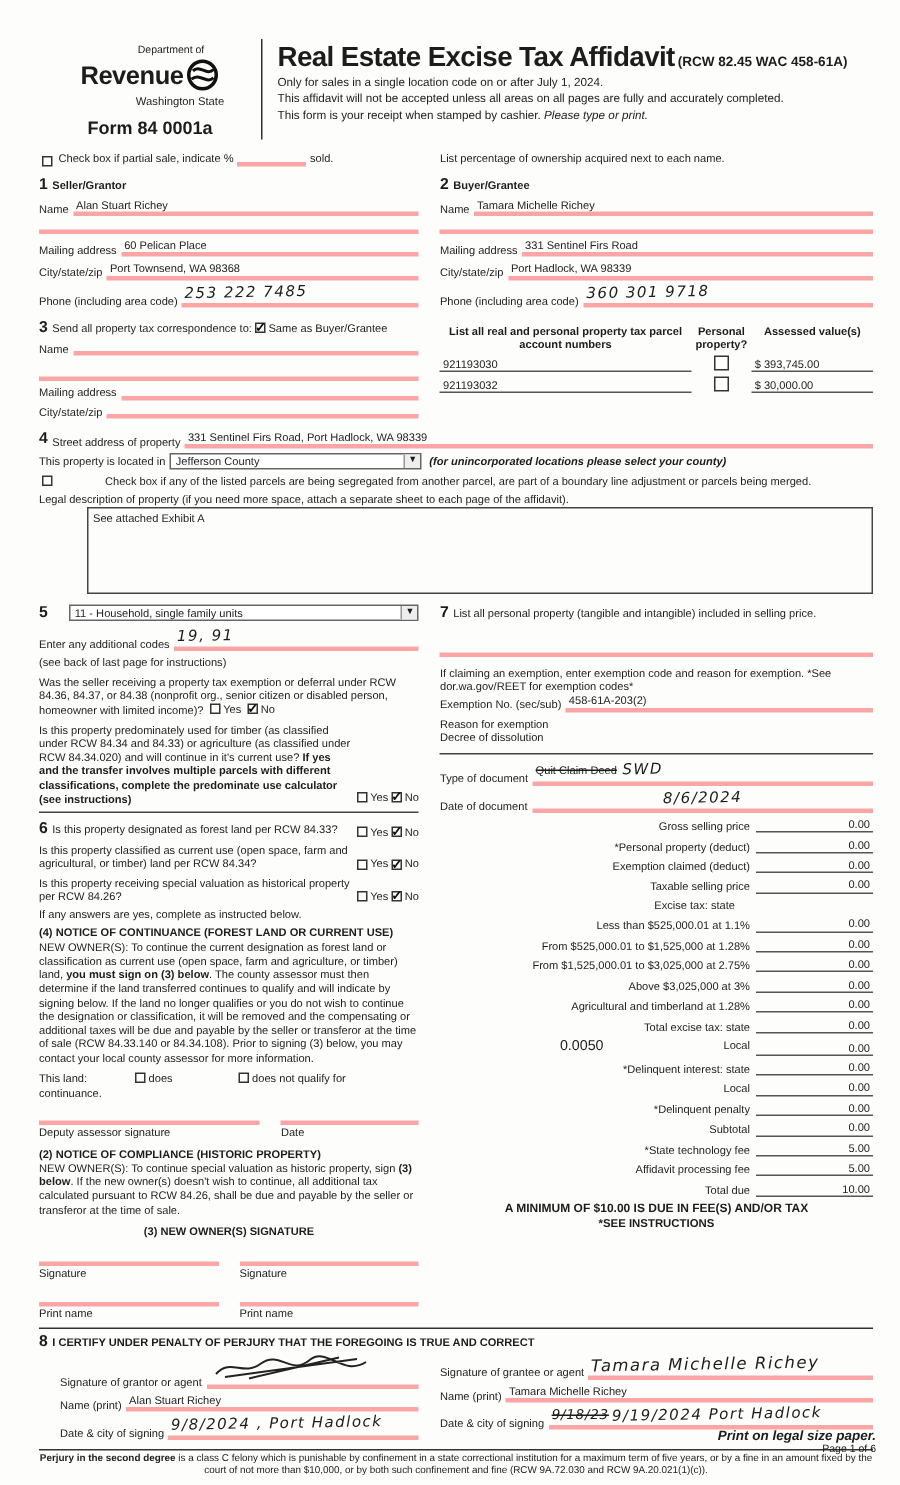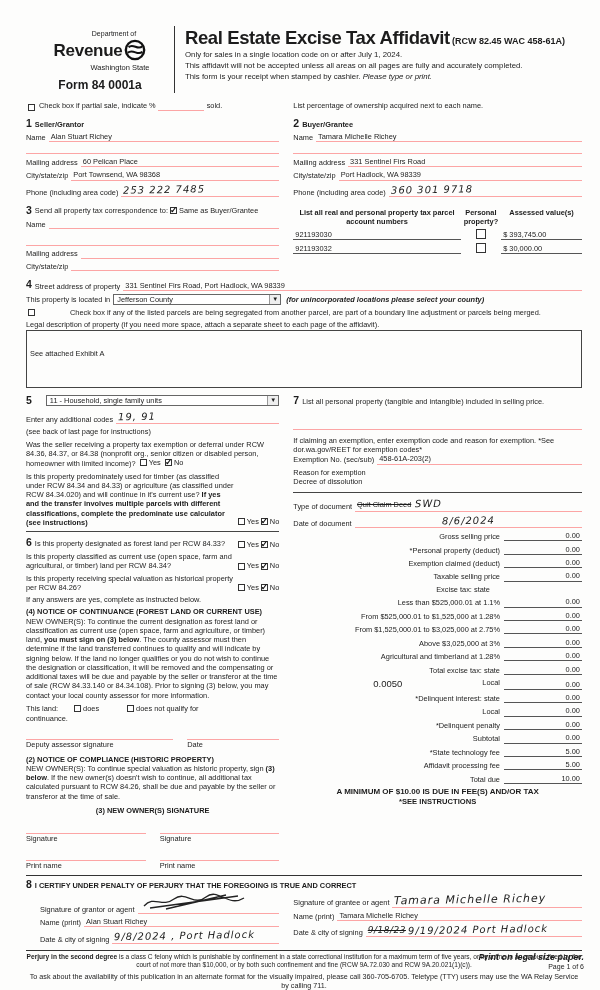--- a/index.html
+++ b/index.html
@@ -20,21 +20,21 @@
   .rev-word { font-size:17px; font-weight:bold; letter-spacing:-0.3px; }
   .wa-state { font-size:7.5px; margin-left:40px; }
   .form-no { font-size:12px; font-weight:bold; margin-top:6px; }
   .title-block { border-left:1.5px solid #333; padding-left:10px; flex:1; }
   .main-title { font-size:18.5px; font-weight:bold; letter-spacing:-0.4px; display:inline; }
   .title-rcw { font-size:9px; font-weight:bold; }
   .hdr-note { font-size:7.8px; margin-top:1px; }
   
   .fld { display:flex; align-items:flex-end; margin-bottom:3px; }
   .lbl { white-space:nowrap; padding-right:3px; }
-  .fill { flex:1; border-bottom:1px solid #fca5a5; min-height:9px; padding:0 2px; }
+  .fill { flex:1; border-bottom:3px solid #fca5a5; min-height:9px; padding:0 2px; }
   .secnum { font-size:10.5px; font-weight:bold; padding-right:3px; }
   .seclbl { font-weight:bold; }
   .cb { display:inline-block; width:7px; height:7px; border:1px solid #333; position:relative; vertical-align:-1px; background:#fff; margin:0 2px; flex:none; }
   .cb.checked::after { content:"✓"; position:absolute; left:-1px; top:-3px; font-size:9px; font-weight:bold; color:#111; }
   .hand { font-family:"DejaVu Sans", sans-serif; font-style:italic; font-size:10px; letter-spacing:1px; transform:rotate(-1deg); display:inline-block; }
   .hand-sm { font-family:"DejaVu Sans", sans-serif; font-style:italic; font-size:9px; letter-spacing:0.5px; display:inline-block; }
   .struck { text-decoration:line-through; }
   .selectbox { display:inline-flex; align-items:stretch; border:1px solid #666; background:#fff; min-width:168px; justify-content:space-between; padding-left:3px; }
   .selectbox .arrow { border-left:1px solid #999; width:11px; display:flex; align-items:center; justify-content:center; font-size:6px; background:#eee; }
   .note-it { font-style:italic; font-weight:bold; }
@@ -43,21 +43,21 @@
   .yn { white-space:nowrap; display:inline-flex; align-items:center; }
   .hr { border-top:1px solid #444; margin:4px 0; }
   
   .parcel-hdr { display:flex; font-weight:bold; text-align:center; margin:4px 0 2px; }
   .parcel-row { display:flex; align-items:flex-end; margin-bottom:3px; }
   .pc1 { width:58%; }
   .pc2 { width:14%; text-align:center; }
   .pc3 { width:28%; }
   .uline { border-bottom:1px solid #555; display:block; padding:0 2px; }
   
-  .legalbox { border:1.2px solid #444; height:58px; padding:18px 3px; margin-top:1px; }
+  .legalbox { border:1.2px solid #444; height:58px; padding:2px 3px; margin-top:1px;margin-left:32px; }
   
   .taxrow { display:flex; align-items:flex-end; margin-bottom:3.2px; }
   .taxlabel { flex:1; text-align:right; padding-right:4px; white-space:nowrap; }
   .taxfill { width:78px; border-bottom:1px solid #555; text-align:right; padding:0 2px; flex:none; }
   .tax-hdr { text-align:right; padding-right:92px; font-weight:bold; margin-bottom:3.2px; }
   .prefix-num { font-size:9.5px; }
   
   .sig-svg { height:18px; }
   .siglines { display:flex; gap:14px; }
   .sigcell { flex:1; }
@@ -293,21 +293,21 @@
         <span class="yn">
             <span class="cb checked"></span>
             <span>No</span>
           </span>
       </div>
       <div style="margin:3px 0;">If any answers are yes, complete as instructed below.</div>
       <div class="b">(4) NOTICE OF CONTINUANCE (FOREST LAND OR CURRENT USE)</div>
       <div style="margin-bottom:4px;">
         <span>NEW OWNER(S): To continue the current designation as forest land or classification as current use (open space, farm and agriculture, or timber) land, </span><span class="b">you must sign on (3) below</span><span>. The county assessor must then determine if the land transferred continues to qualify and will indicate by signing below. If the land no longer qualifies or you do not wish to continue the designation or classification, it will be removed and the compensating or additional taxes will be due and payable by the seller or transferor at the time of sale (RCW 84.33.140 or 84.34.108). Prior to signing (3) below, you may contact your local county assessor for more information.</span>
       </div>
-      <div style="display:flex;align-items:center;gap:0;margin:2px 0 1px;">
+      <div style="display:flex;align-items:center;gap:16px;margin:2px 0 1px;">
         <span>This land:</span>
         <span class="yn" style="margin-left:14px;">
             <span class="cb"></span>
             <span>does</span>
           </span>
         <span class="yn" style="margin-left:26px;">
             <span class="cb"></span>
             <span>does not qualify for</span>
           </span>
       </div>

